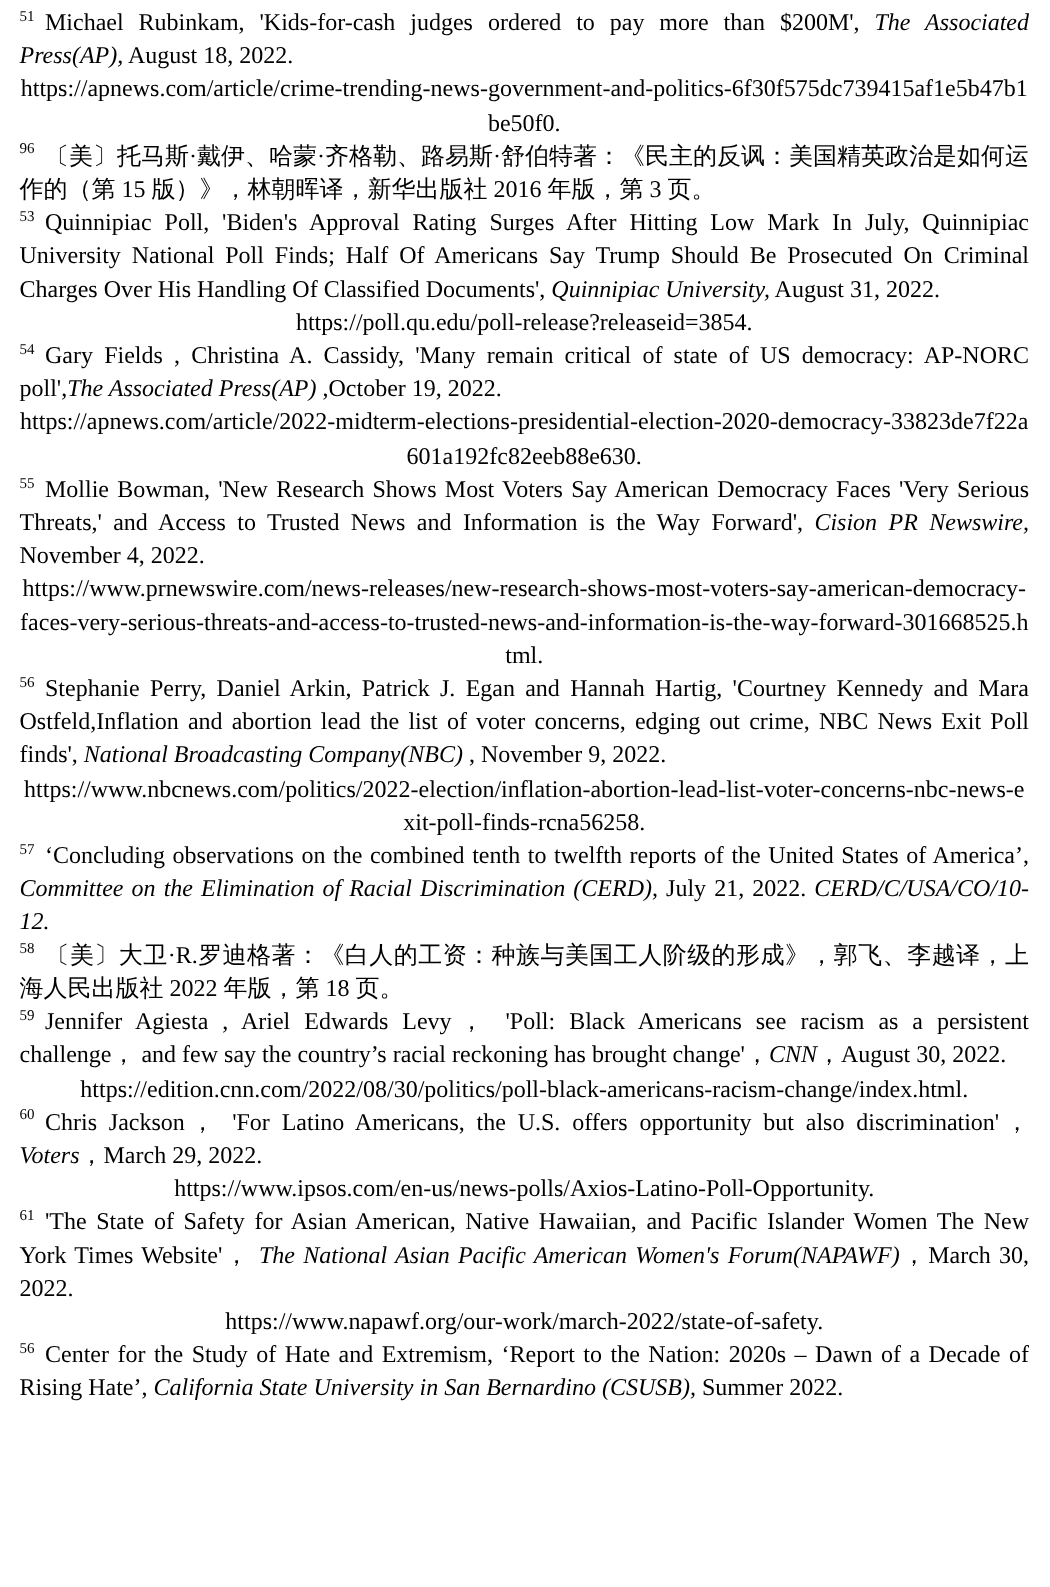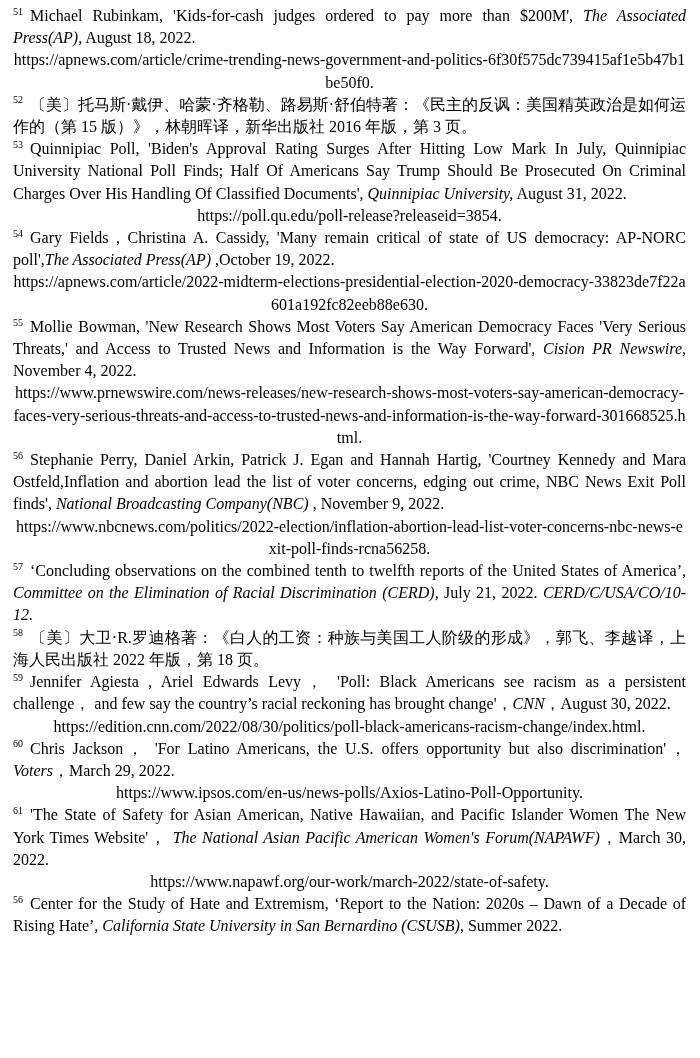--- a/index.html
+++ b/index.html
@@ -38,21 +38,21 @@
     word-break: break-all;
     font-style: normal;
   }
 </style>
 </head>
 <body>
 
 <div class="page">
   <div id="footnotes">
       <p class="footnote"><sup>51</sup><span class="seg seg-normal">Michael Rubinkam, 'Kids-for-cash judges ordered to pay more than $200M', </span><span class="seg seg-italic">The Associated Press(AP),</span><span class="seg seg-normal"> August 18, 2022.</span><span class="seg seg-url">https://apnews.com/article/crime-trending-news-government-and-politics-6f30f575dc739415af1e5b47b1be50f0.</span></p>
-      <p class="footnote"><sup>52</sup><span class="seg seg-normal">〔美〕托马斯·戴伊、哈蒙·齐格勒、路易斯·舒伯特著：《民主的反讽：美国精英政治是如何运作的（第 15 版）》，林朝晖译，新华出版社 2016 年版，第 3 页。</span></p>
+      <p class="footnote"><sup>96</sup><span class="seg seg-normal">〔美〕托马斯·戴伊、哈蒙·齐格勒、路易斯·舒伯特著：《民主的反讽：美国精英政治是如何运作的（第 15 版）》，林朝晖译，新华出版社 2016 年版，第 3 页。</span></p>
       <p class="footnote"><sup>53</sup><span class="seg seg-normal">Quinnipiac Poll, 'Biden's Approval Rating Surges After Hitting Low Mark In July, Quinnipiac University National Poll Finds; Half Of Americans Say Trump Should Be Prosecuted On Criminal Charges Over His Handling Of Classified Documents', </span><span class="seg seg-italic">Quinnipiac University,</span><span class="seg seg-normal"> August 31, 2022.</span><span class="seg seg-url">https://poll.qu.edu/poll-release?releaseid=3854.</span></p>
       <p class="footnote"><sup>54</sup><span class="seg seg-normal">Gary Fields , Christina A. Cassidy, 'Many remain critical of state of US democracy: AP-NORC poll',</span><span class="seg seg-italic">The Associated Press(AP)</span><span class="seg seg-normal"> ,October 19, 2022.</span><span class="seg seg-url">https://apnews.com/article/2022-midterm-elections-presidential-election-2020-democracy-33823de7f22a601a192fc82eeb88e630.</span></p>
       <p class="footnote"><sup>55</sup><span class="seg seg-normal">Mollie Bowman, 'New Research Shows Most Voters Say American Democracy Faces 'Very Serious Threats,' and Access to Trusted News and Information is the Way Forward', </span><span class="seg seg-italic">Cision PR Newswire,</span><span class="seg seg-normal"> November 4, 2022.</span><span class="seg seg-url">https://www.prnewswire.com/news-releases/new-research-shows-most-voters-say-american-democracy-faces-very-serious-threats-and-access-to-trusted-news-and-information-is-the-way-forward-301668525.html.</span></p>
       <p class="footnote"><sup>56</sup><span class="seg seg-normal">Stephanie Perry, Daniel Arkin, Patrick J. Egan and Hannah Hartig, 'Courtney Kennedy and Mara Ostfeld,Inflation and abortion lead the list of voter concerns, edging out crime, NBC News Exit Poll finds', </span><span class="seg seg-italic">National Broadcasting Company(NBC)</span><span class="seg seg-normal"> , November 9, 2022.</span><span class="seg seg-url">https://www.nbcnews.com/politics/2022-election/inflation-abortion-lead-list-voter-concerns-nbc-news-exit-poll-finds-rcna56258.</span></p>
       <p class="footnote"><sup>57</sup><span class="seg seg-normal">‘Concluding observations on the combined tenth to twelfth reports of the United States of America’, </span><span class="seg seg-italic">Committee on the Elimination of Racial Discrimination (CERD),</span><span class="seg seg-normal"> July 21, 2022. </span><span class="seg seg-italic">CERD/C/USA/CO/10-12.</span></p>
       <p class="footnote"><sup>58</sup><span class="seg seg-normal">〔美〕大卫·R.罗迪格著：《白人的工资：种族与美国工人阶级的形成》，郭飞、李越译，上海人民出版社 2022 年版，第 18 页。</span></p>
       <p class="footnote"><sup>59</sup><span class="seg seg-normal">Jennifer Agiesta , Ariel Edwards Levy， 'Poll: Black Americans see racism as a persistent challenge， and few say the country’s racial reckoning has brought change'，</span><span class="seg seg-italic">CNN</span><span class="seg seg-normal">，August 30, 2022.</span><span class="seg seg-url">https://edition.cnn.com/2022/08/30/politics/poll-black-americans-racism-change/index.html.</span></p>
       <p class="footnote"><sup>60</sup><span class="seg seg-normal">Chris Jackson， 'For Latino Americans, the U.S. offers opportunity but also discrimination'，</span><span class="seg seg-italic">Voters</span><span class="seg seg-normal">，March 29, 2022.</span><span class="seg seg-url">https://www.ipsos.com/en-us/news-polls/Axios-Latino-Poll-Opportunity.</span></p>
       <p class="footnote"><sup>61</sup><span class="seg seg-normal">'The State of Safety for Asian American, Native Hawaiian, and Pacific Islander Women The New York Times Website'， </span><span class="seg seg-italic">The National Asian Pacific American Women's Forum(NAPAWF)</span><span class="seg seg-normal">，March 30, 2022.</span><span class="seg seg-url">https://www.napawf.org/our-work/march-2022/state-of-safety.</span></p>
       <p class="footnote"><sup>56</sup><span class="seg seg-normal">Center for the Study of Hate and Extremism, ‘Report to the Nation: 2020s – Dawn of a Decade of Rising Hate’, </span><span class="seg seg-italic">California State University in San Bernardino (CSUSB),</span><span class="seg seg-normal"> Summer 2022.</span></p>

